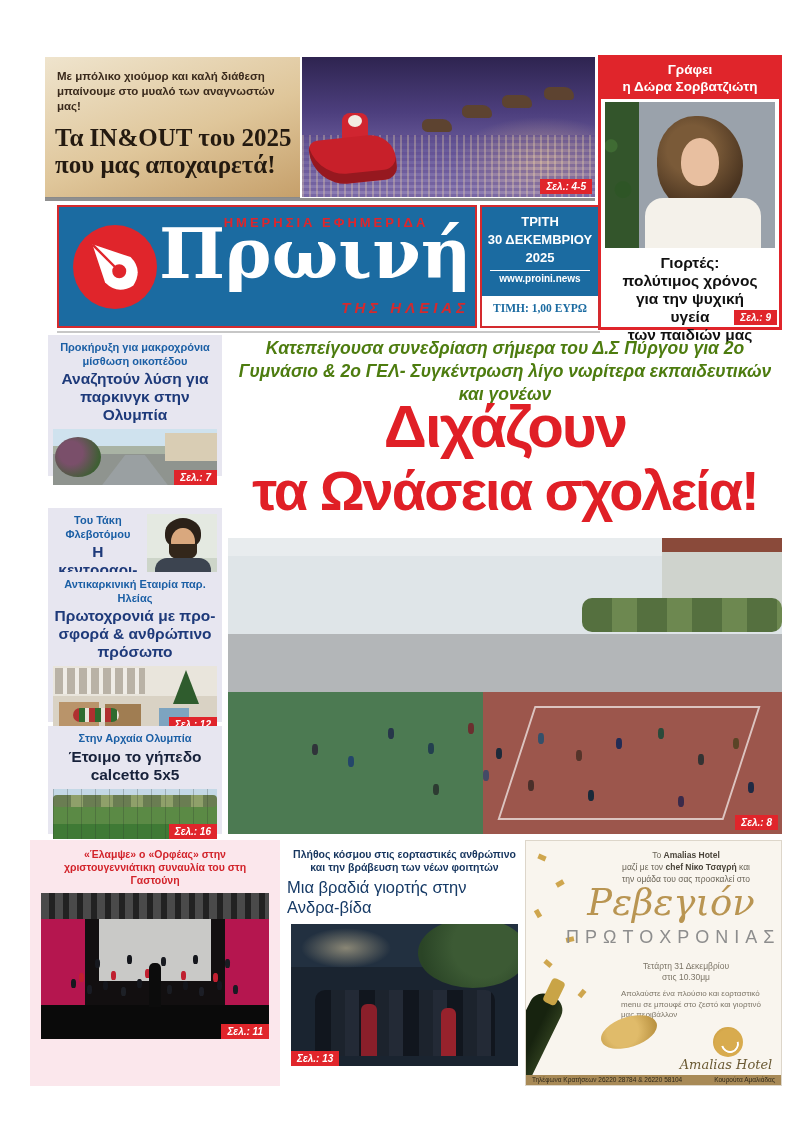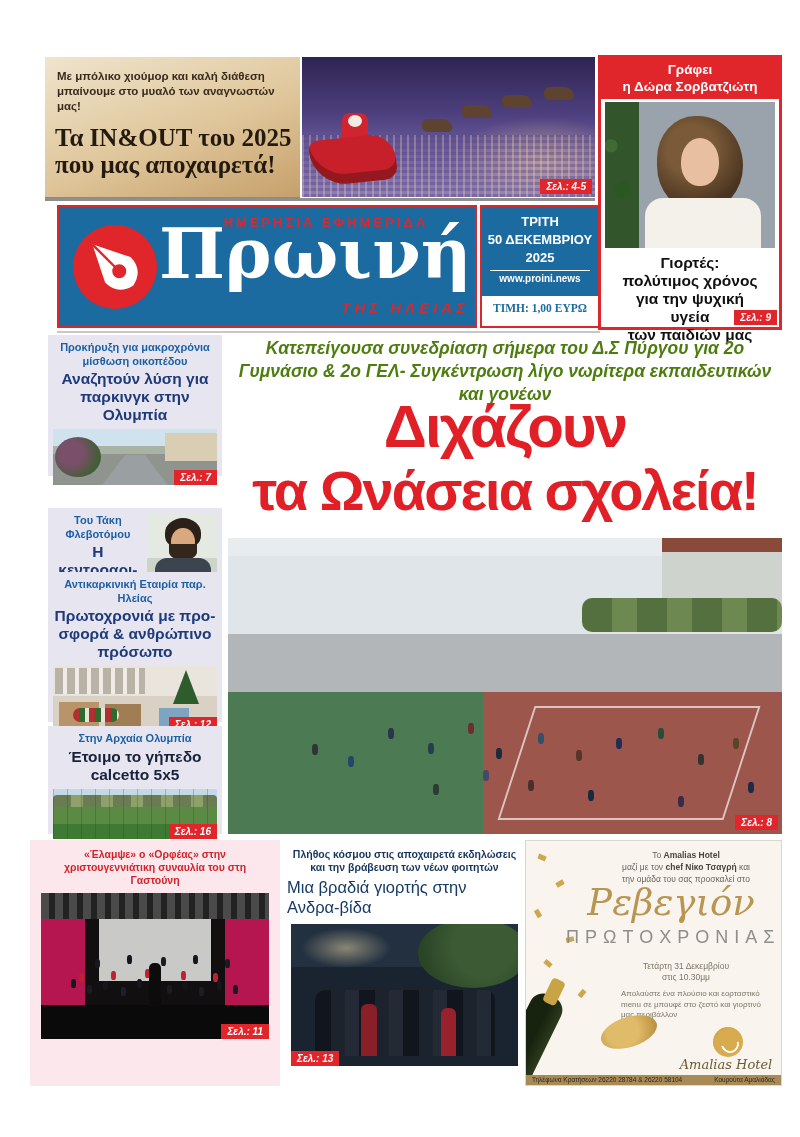--- a/index.html
+++ b/index.html
@@ -233,21 +233,21 @@
       </g>
     </svg>
     <div class="abs mast-tagline">ΗΜΕΡΗΣΙΑ ΕΦΗΜΕΡΙΔΑ</div>
     <div class="abs mast-title">Πρωινή</div>
     <div class="abs mast-sub">ΤΗΣ ΗΛΕΙΑΣ</div>
   </div>
 
   <div class="abs datebox">
     <div class="datebox-blue">
       <div class="date-l" style="padding-top:6px;">ΤΡΙΤΗ</div>
-      <div class="date-l">50 ΔΕΚΕΜΒΡΙΟΥ</div>
+      <div class="date-l">30 ΔΕΚΕΜΒΡΙΟΥ</div>
       <div class="date-l">2025</div>
       <div class="date-sep"></div>
       <div class="date-web">www.proini.news</div>
     </div>
     <div class="date-price">ΤΙΜΗ: 1,00 ΕΥΡΩ</div>
   </div>
 
   <div class="abs side-box" style="top:335px;height:141px;">
     <div class="side-kicker">Προκήρυξη  για μακροχρόνια μίσθωση οικοπέδου</div>
     <div class="side-head">Αναζητούν λύση για παρκινγκ στην Ολυμπία</div>
@@ -324,21 +324,21 @@
       <div class="curR"></div>
       <div class="screen"></div>
       <div class="stage"></div>
       <div class="ccrowd"></div>
       <div class="cond"></div>
       <span class="badge" style="right:0;bottom:0;">Σελ.: 11</span>
     </div>
   </div>
 
   <div class="abs andr-box">
-    <div class="andr-kicker">Πλήθος κόσμου στις αποχαιρετά εκδηλώσεις και την βράβευση των νέων φοιτητών</div>
+    <div class="andr-kicker">Πλήθος κόσμου στις εορταστικές ανθρώπινο και την βράβευση των νέων φοιτητών</div>
     <div class="andr-head">Μια βραδιά γιορτής στην Ανδρα-βίδα</div>
     <div class="night">
       <div class="glow"></div>
       <div class="tree"></div>
       <div class="grp"></div>
       <div class="red1"></div>
       <div class="red2"></div>
       <span class="badge" style="left:0;bottom:0;">Σελ.: 13</span>
     </div>
   </div>

